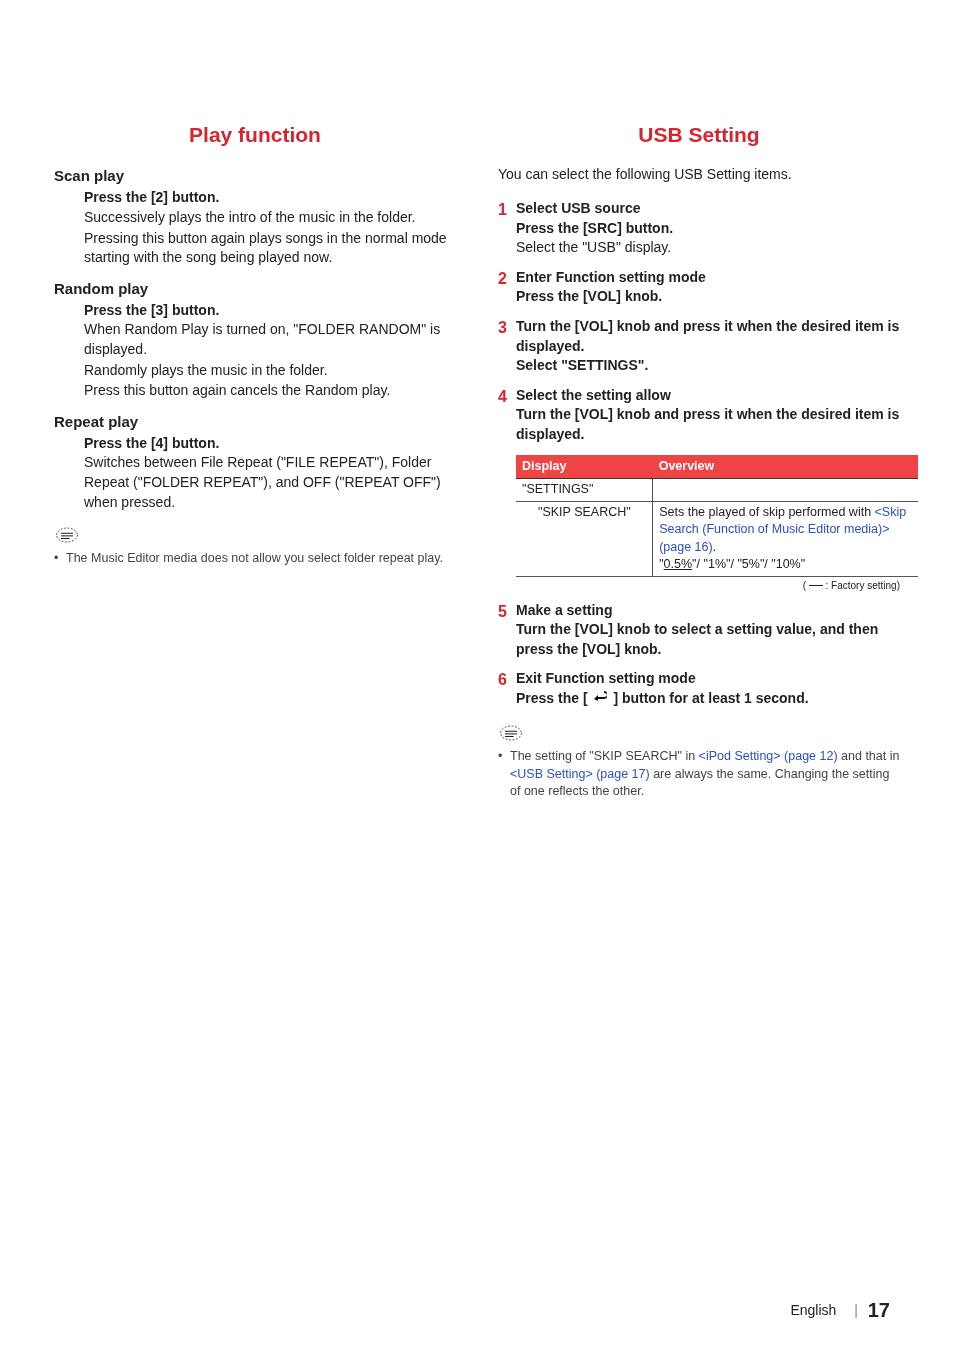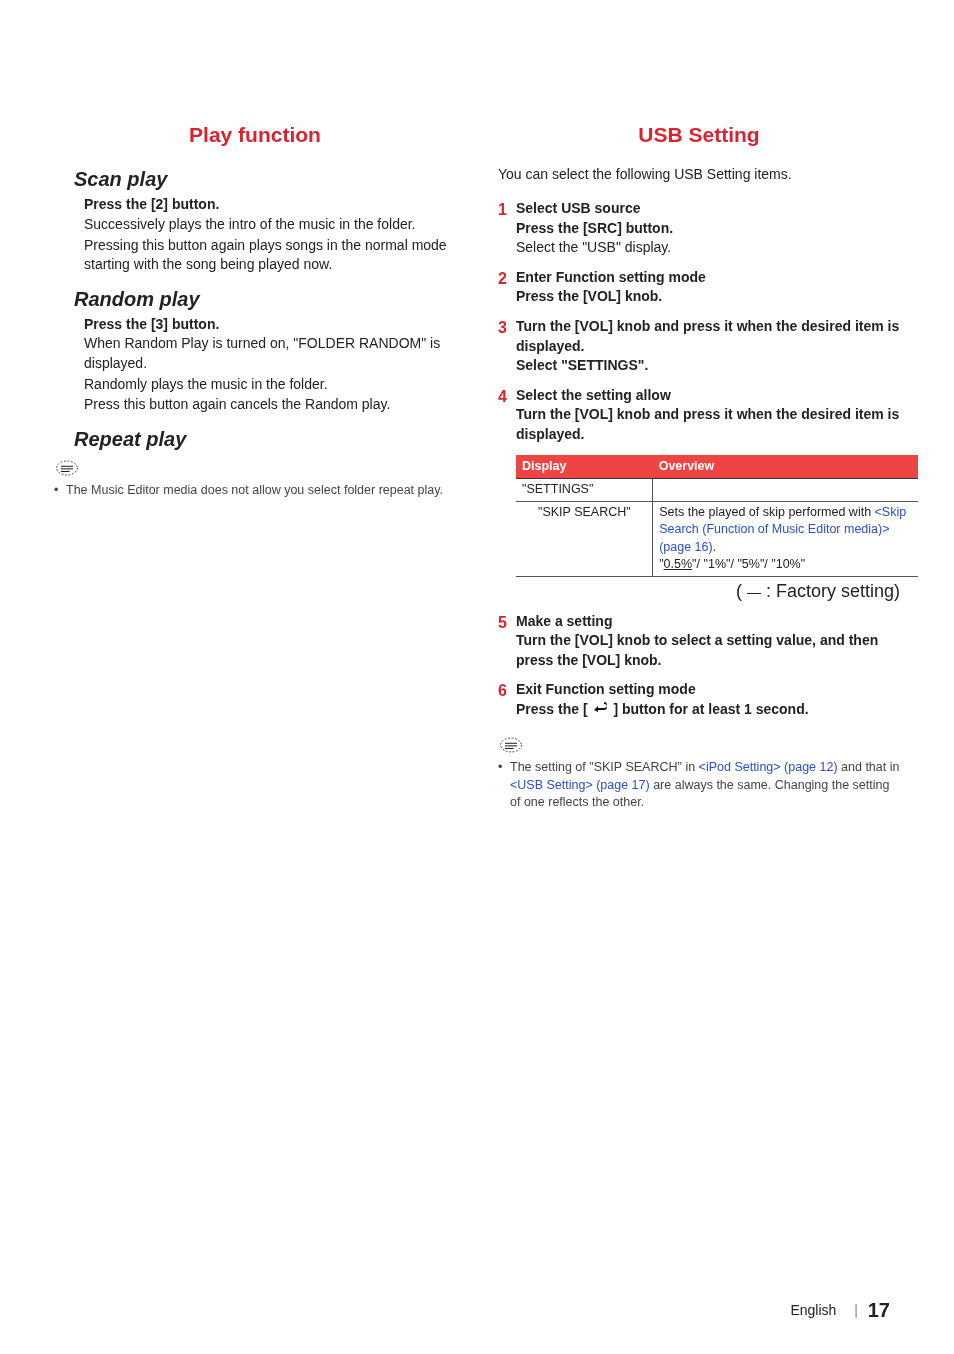--- a/index.html
+++ b/index.html
@@ -17,26 +17,24 @@
   .col { flex: 1 1 50%; }
 
   .h-section {
     color: #d9232e;
     font-weight: 700;
     font-size: 21px;
     margin-bottom: 16px;
     text-align: center;
   }
   .sub-section {
-    font-style: italic;
-    font-weight: 700;
-    font-size: 20px;
+    font-weight: 700;
+    font-size: 15px;
     margin-top: 8px;
     margin-bottom: 2px;
-    margin-left: 20px;
   }
   .indent-block { margin-left: 30px; margin-bottom: 10px; }
   .bold-line { font-weight: 700; }
   .para { margin-bottom: 1px; }
 
   .intro-line { margin-bottom: 14px; }
 
   .step { display: flex; margin-bottom: 10px; }
   .step-num {
     color: #d9232e;
@@ -68,21 +66,21 @@
   }
   table.settings td {
     border-bottom: 1px solid #555;
     padding: 2px 6px;
     vertical-align: top;
   }
   table.settings tr td:first-child { border-right: 1px solid #555; }
   table.settings tr td.sub { padding-left: 22px; }
   .link-blue { color: #2a4fc8; }
   .under { text-decoration: underline; }
-  .factory-note { text-align: right; font-size: 18px; margin-left: 18px; margin-bottom: 8px; }
+  .factory-note { text-align: right; font-size: 10px; margin-left: 18px; margin-bottom: 8px; }
   .factory-mark {
     display: inline-block;
     width: 14px;
     border-bottom: 1.5px solid #222;
     vertical-align: baseline;
     position: relative;
     top: -3px;
   }
 
   .note-icon {
@@ -127,20 +125,24 @@
 
     <div class="sub-section">Random play</div>
     <div class="indent-block">
       <div class="bold-line">Press the [3] button.</div>
       <div class="para">When Random Play is turned on, "FOLDER RANDOM" is displayed.</div>
       <div class="para">Randomly plays the music in the folder.</div>
       <div class="para">Press this button again cancels the Random play.</div>
     </div>
 
     <div class="sub-section">Repeat play</div>
+    <div class="indent-block">
+      <div class="bold-line">Press the [4] button.</div>
+      <div class="para">Switches between File Repeat ("FILE REPEAT"), Folder Repeat ("FOLDER REPEAT"), and OFF ("REPEAT OFF") when pressed.</div>
+    </div>
 
     <span class="note-icon">
       <svg viewBox="0 0 30 20" width="26" height="18">
         <ellipse cx="15" cy="10" rx="12" ry="8" fill="none" stroke="#222" stroke-width="1" stroke-dasharray="2 2"></ellipse>
         <line x1="8" y1="8" x2="22" y2="8" stroke="#222" stroke-width="1.2"></line>
         <line x1="8" y1="11" x2="22" y2="11" stroke="#222" stroke-width="1.2"></line>
         <line x1="8" y1="14" x2="18" y2="14" stroke="#222" stroke-width="1.2"></line>
       </svg>
     </span>
     <div class="note-bullets">

